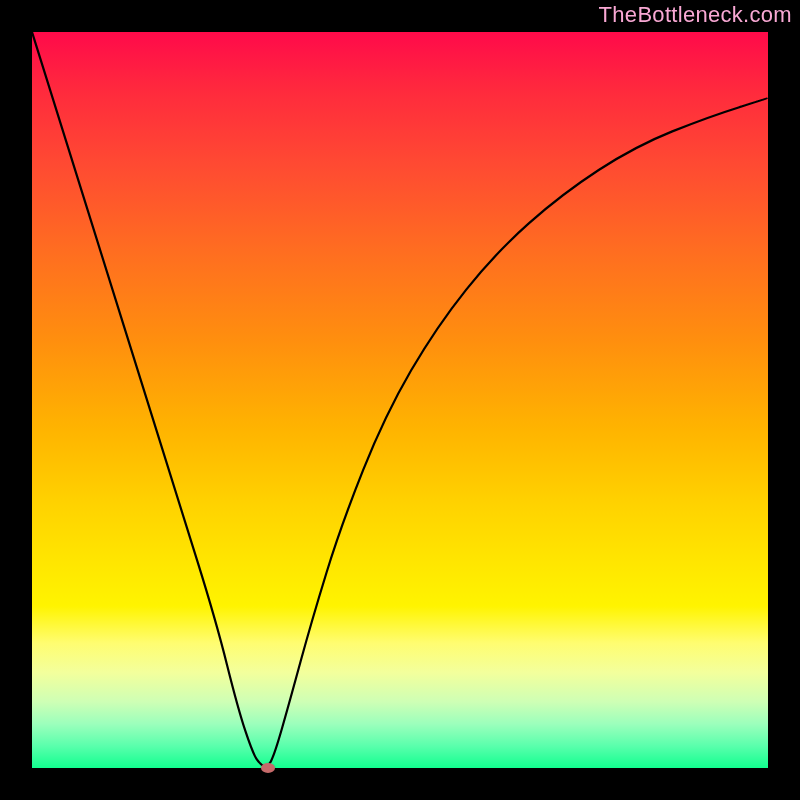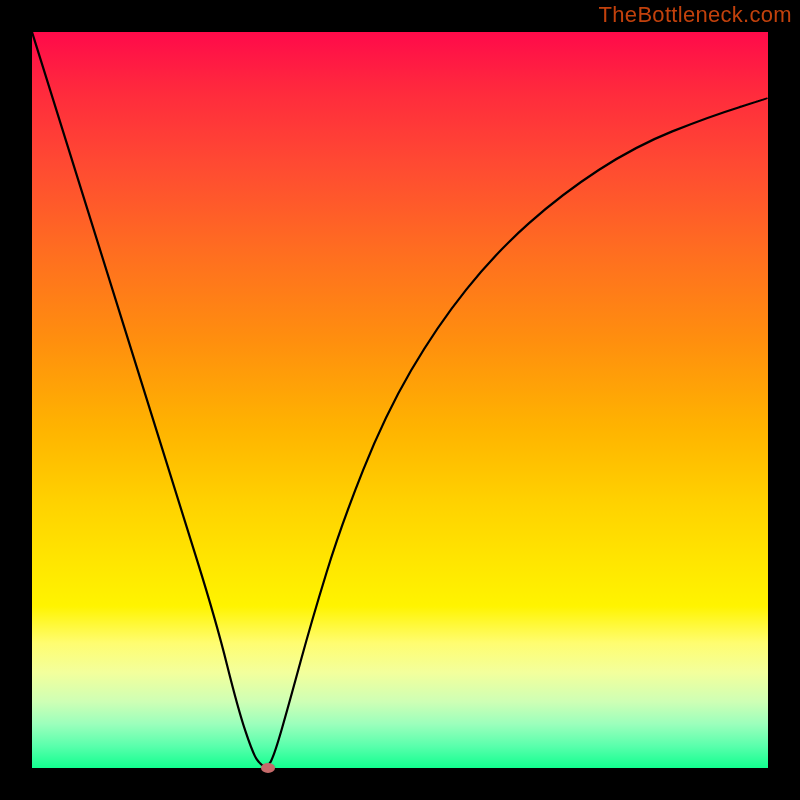--- a/index.html
+++ b/index.html
@@ -14,21 +14,21 @@
   .outer {
     width: 800px;
     height: 800px;
     background: #000;
     position: relative;
   }
   .watermark {
     position: absolute;
     top: 2px;
     right: 8px;
-    color: #c2410c;
+    color: #f9a8d4;
     font-size: 22px;
     letter-spacing: 0.3px;
     z-index: 5;
     font-weight: 500;
   }
   .plot {
     position: absolute;
     left: 32px;
     top: 32px;
     width: 736px;

